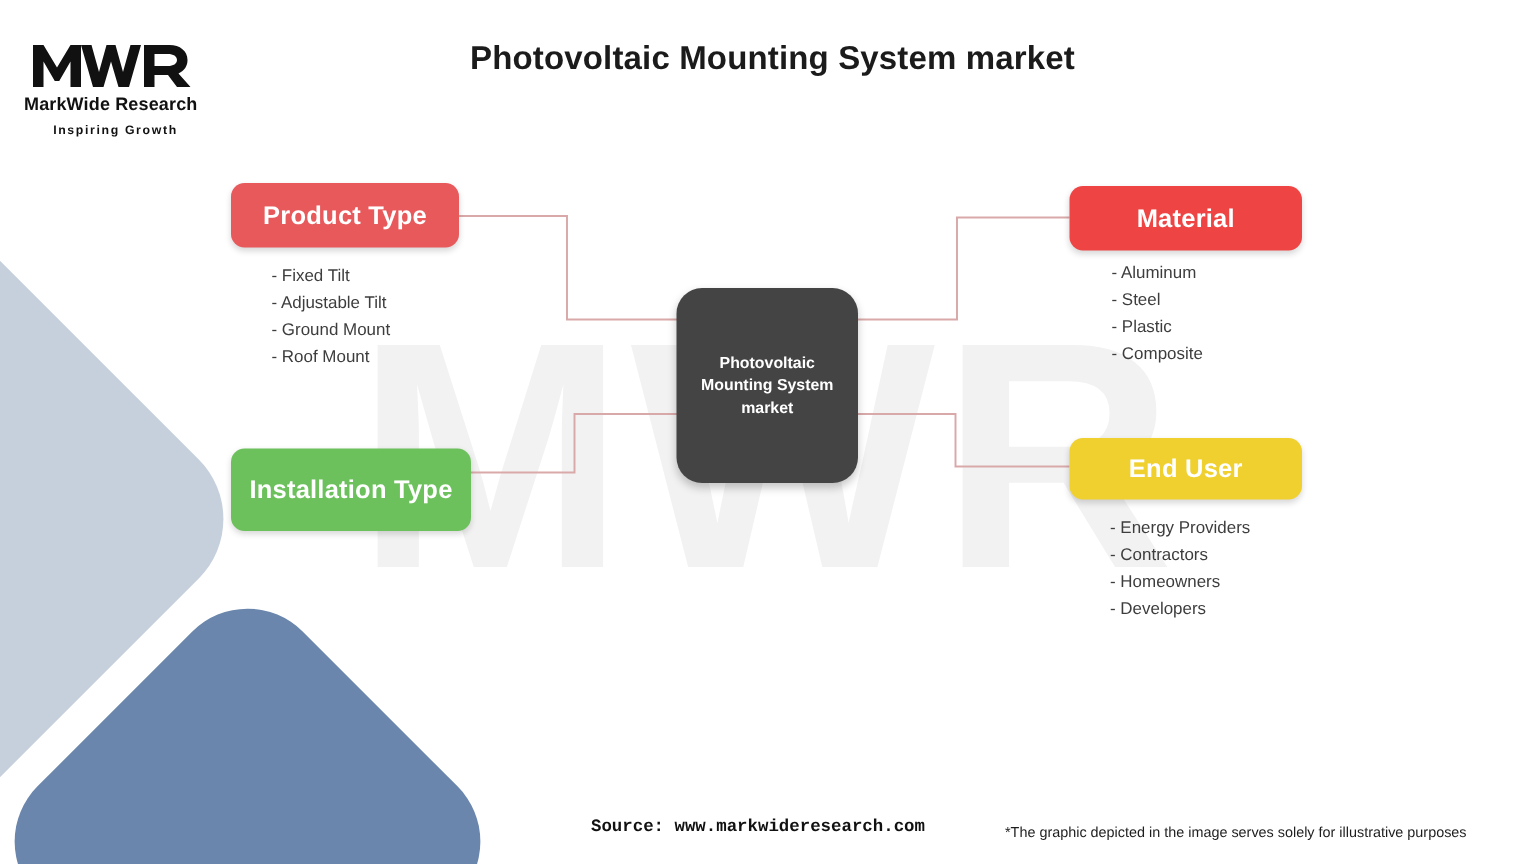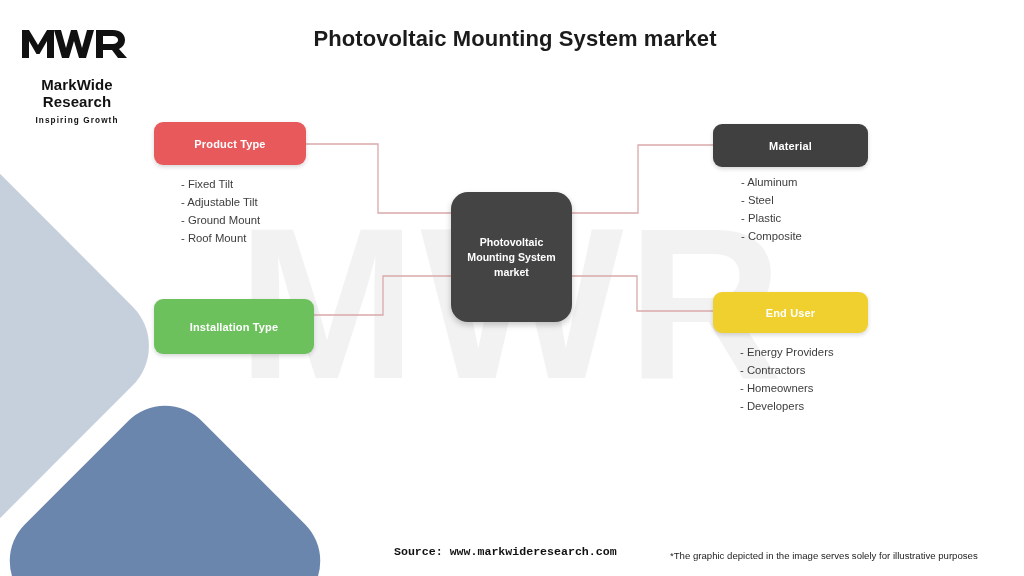--- a/index.html
+++ b/index.html
@@ -71,26 +71,26 @@
     top: 24px;
     width: 122px;
   }
   .logo-mark {
     display: block;
     width: 112px;
     height: 36px;
     margin-left: 4px;
   }
   .logo-name {
-    font-size: 15px;
+    font-size: 12px;
     font-weight: bold;
     color: #111111;
     letter-spacing: 0.1px;
-    text-align: center;
-    margin-top: 16px;
+    text-align: left;
+    margin-top: 2px;
   }
   .logo-tag {
     font-size: 8.2px;
     font-weight: bold;
     color: #111111;
     letter-spacing: 1.1px;
     text-align: center;
     margin-top: 6px;
   }
 
@@ -114,21 +114,21 @@
     top: 0;
     width: 1024px;
     height: 576px;
   }
 
   
   .node {
     position: absolute;
     border-radius: 9px;
     color: #ffffff;
-    font-size: 11px;
+    font-size: 17px;
     font-weight: bold;
     display: flex;
     align-items: center;
     justify-content: center;
     text-align: center;
     box-shadow: 0 2px 4px rgba(0,0,0,0.16);
     letter-spacing: 0.15px;
   }
   .node-product   { left: 154px; top: 122px; width: 152px; height: 43px; }
   .node-material  { left: 713px; top: 124px; width: 155px; height: 43px; }
@@ -220,21 +220,21 @@
       <path d="M306,144 L378,144 L378,213 L455,213" stroke="#d9a9a9"></path>
       <path d="M568,213 L638,213 L638,145 L713,145" stroke="#d9a9a9"></path>
       <path d="M314,315 L383,315 L383,276 L455,276" stroke="#d9a9a9"></path>
       <path d="M568,276 L637,276 L637,311 L713,311" stroke="#d9a9a9"></path>
     </g>
   </svg>
 
   <div class="node node-product" style="background: rgb(232, 89, 92);">
     <span>Product Type</span>
   </div>
-  <div class="node node-material" style="background: #404040;">
+  <div class="node node-material" style="background: #ef4444;">
     <span>Material</span>
   </div>
   <div class="node node-install" style="background: rgb(108, 193, 92);">
     <span>Installation Type</span>
   </div>
   <div class="node node-enduser" style="background: rgb(239, 208, 46);">
     <span>End User</span>
   </div>
 
   <div class="center-node" style="background: rgb(68, 68, 68);">

